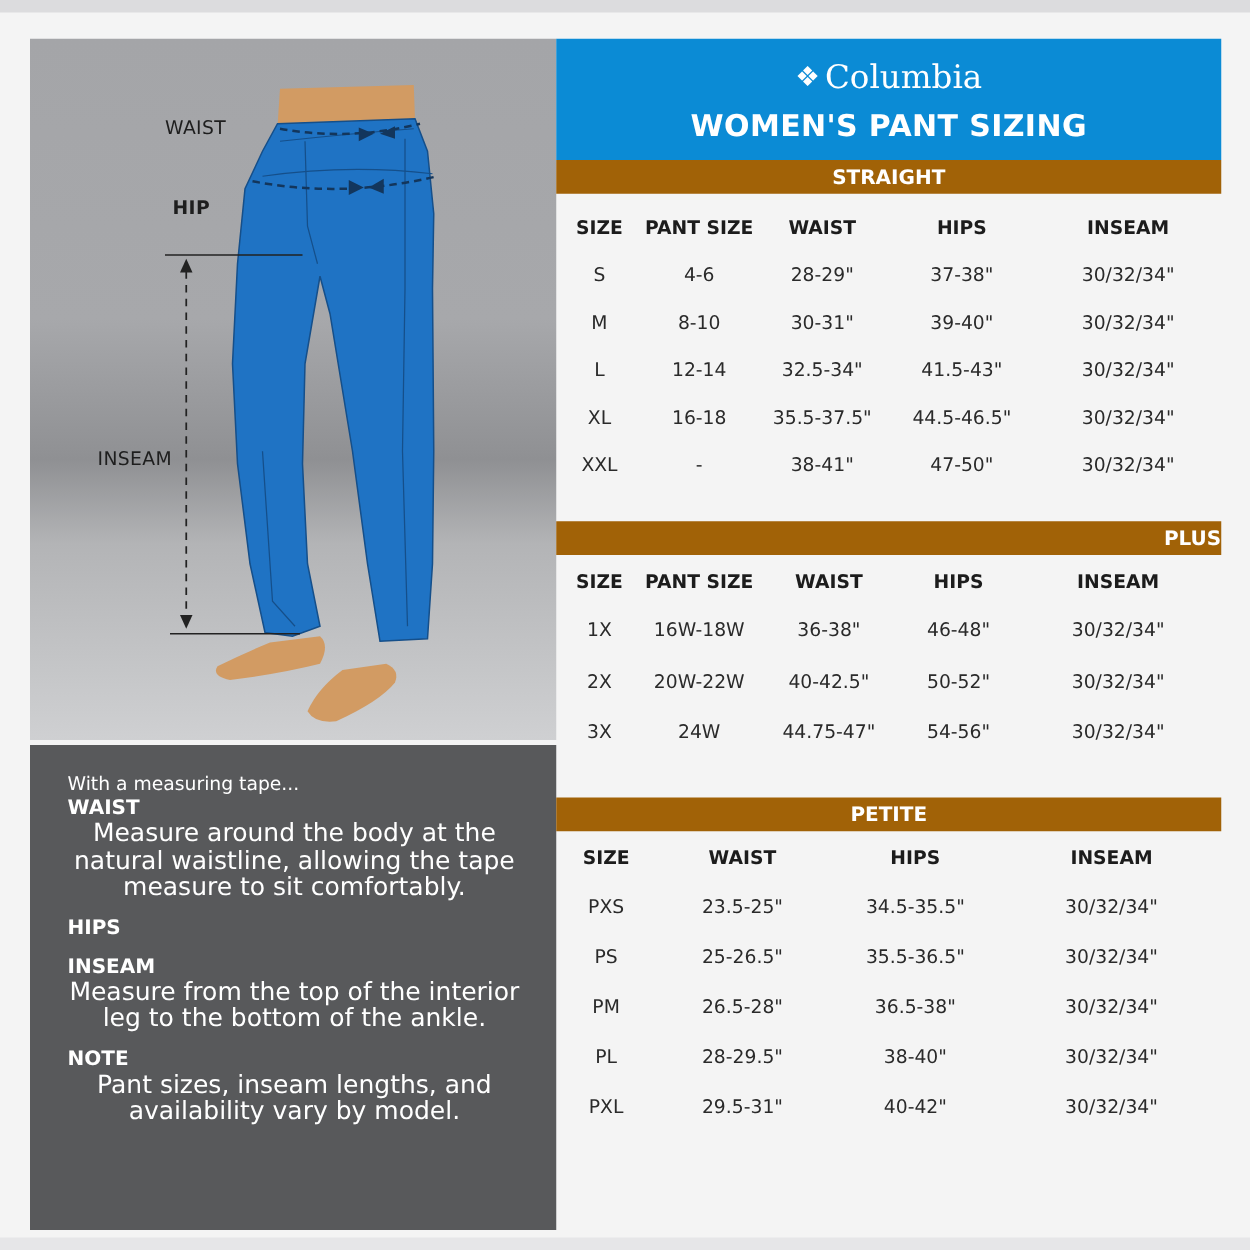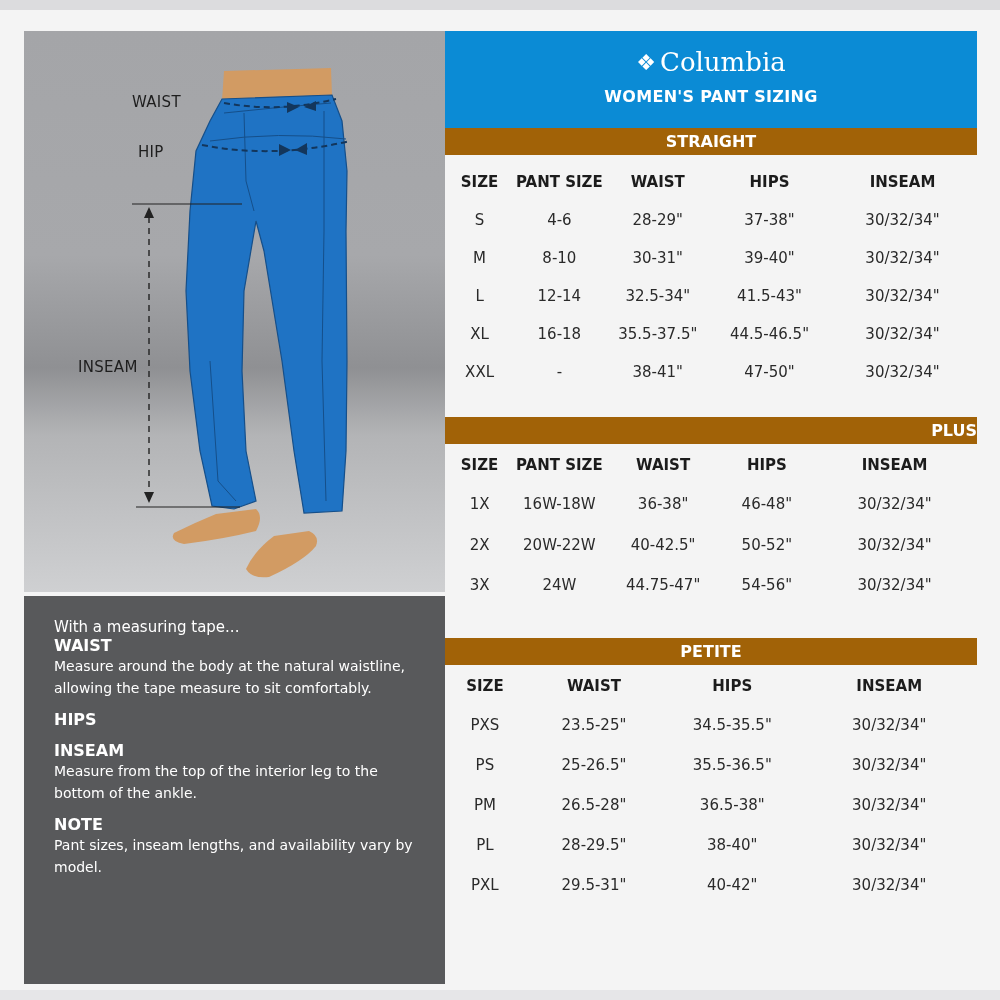--- a/index.html
+++ b/index.html
@@ -24,31 +24,31 @@
   }
 
   
   .instr {
     position: absolute; left: 24px; top: 596px; width: 421px; height: 388px;
     background: #58595b; color: #ffffff; padding: 22px 28px 0 30px;
   }
   .instr .intro { font-size: 15px; margin-bottom: 0; }
   .instr .block { margin-bottom: 11px; }
   .instr .head { font-size: 16px; font-weight: bold; line-height: 20px; }
-  .instr .body { font-size: 14px; line-height: 21.5px; }
+  .instr .body { font-size: 20px; line-height: 21.5px; text-align: center; }
 
   
   .right { position: absolute; left: 445px; top: 31px; width: 532px; }
   .brand {
     height: 97px; background: #0b8bd5; color: #fff; text-align: center;
     padding-top: 16px;
   }
   .logo { font-family: "DejaVu Serif", "Liberation Serif", serif; font-size: 26px; display: inline-flex; align-items: center; gap: 4px; }
   .logo-mark { font-size: 22px; }
-  .brand-title { font-size: 16px; font-weight: bold; margin-top: 10px; letter-spacing: 0.3px; }
+  .brand-title { font-size: 24px; font-weight: bold; margin-top: 10px; letter-spacing: 0.3px; }
 
   .section-bar {
     height: 27px; background: #a16207; color: #fff; font-weight: bold; font-size: 16px;
     text-align: center; line-height: 27px;
   }
   .tbl { width: 100%; border-collapse: collapse; color: #222; }
   .tbl th { font-size: 15px; font-weight: bold; height: 38px; text-align: center; color: #1c1c1c; }
   .tbl td { font-size: 15px; text-align: center; height: 38px; color: #2a2a2a; }
 
   .tbl-straight { margin-top: 8px; }
@@ -84,21 +84,21 @@
     <line x1="108" y1="173" x2="218" y2="173" stroke="#222" stroke-width="1.2"></line>
     <line x1="112" y1="476" x2="216" y2="476" stroke="#222" stroke-width="1.2"></line>
     <line x1="125" y1="186" x2="125" y2="462" stroke="#222" stroke-width="1.4" stroke-dasharray="6 5"></line>
     <polygon points="120,187 125,176 130,187" fill="#222"></polygon>
     <polygon points="120,461 125,472 130,461" fill="#222"></polygon>
 
     <path d="M192 483 Q170 492 150 502 Q145 510 160 513 Q200 508 232 500 Q240 485 232 478 Z" fill="#d29b63"></path>
     <path d="M250 505 Q230 520 222 538 Q228 548 245 546 Q280 530 292 515 Q296 505 285 500 Z" fill="#d29b63"></path>
   </svg>
   <span class="illus-label" style="left:108px;top:62px;">WAIST</span>
-  <span class="illus-label" style="left:114px;top:112px;">HIP</span>
+  <span class="illus-label" style="left:114px;top:126px;font-weight:bold;">HIP</span>
   <span class="illus-label" style="left:54px;top:327px;">INSEAM</span>
 </div>
 
 <div class="instr">
   <div class="intro">With a measuring tape...</div>
   <div class="block">
     <div class="head">WAIST</div>
     <div class="body">Measure around the body at the natural waistline, allowing the tape measure to sit comfortably.</div>
   </div>
   <div class="block">

